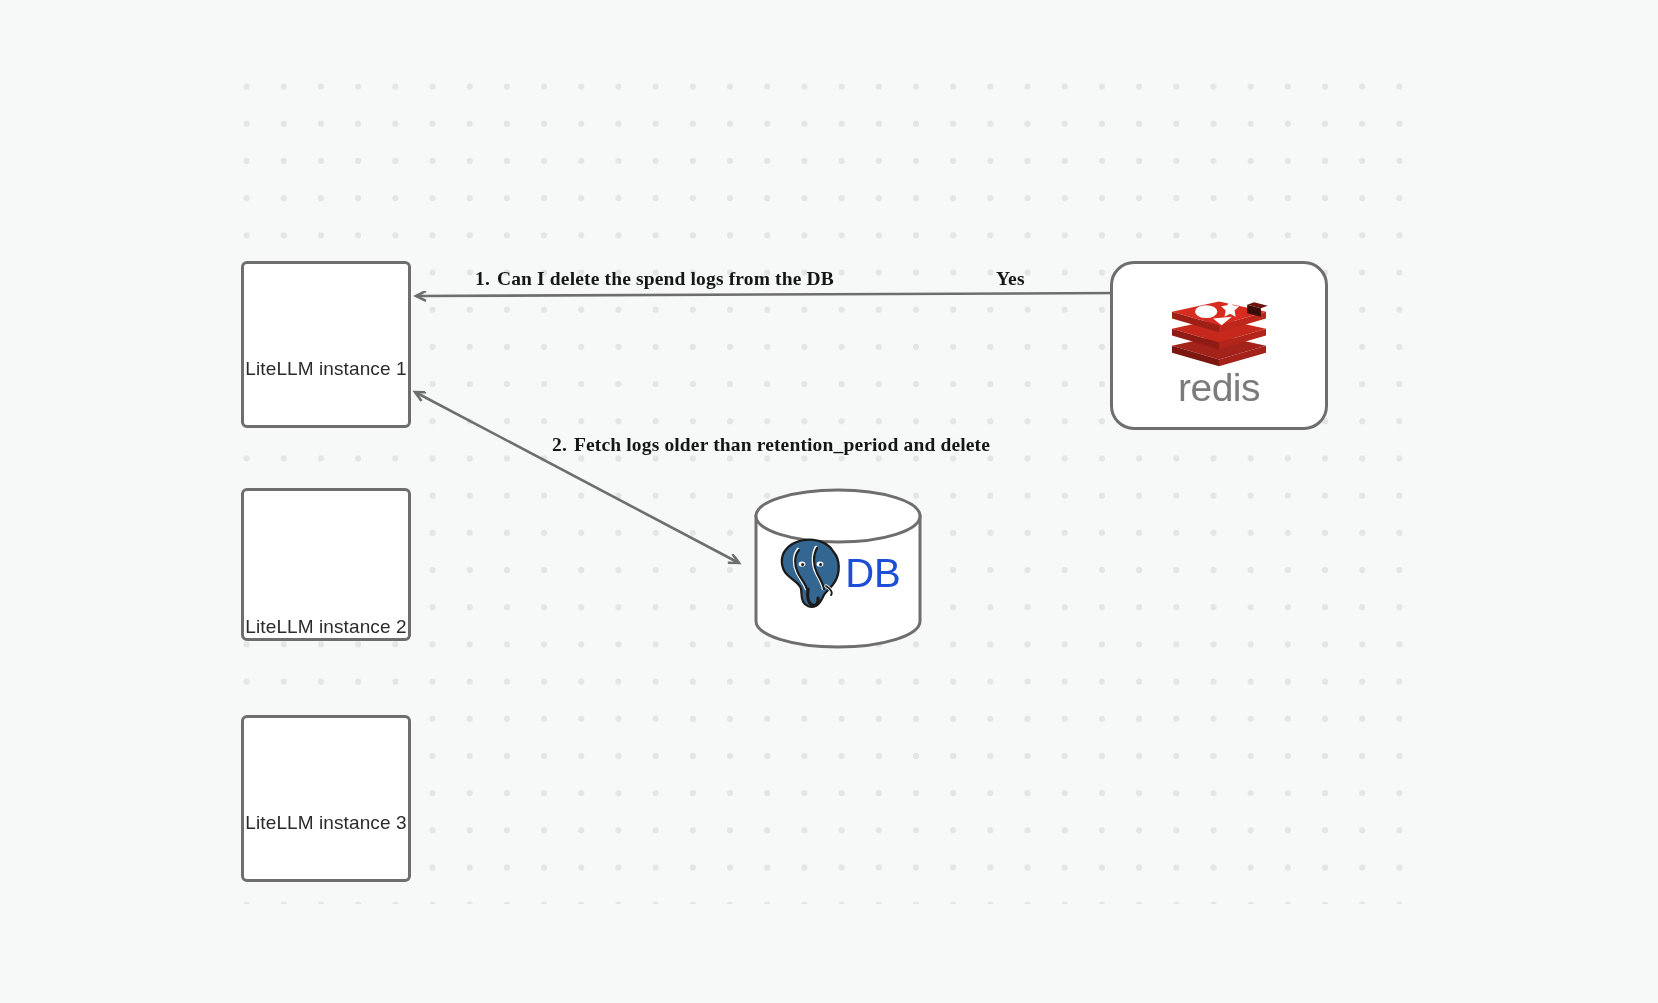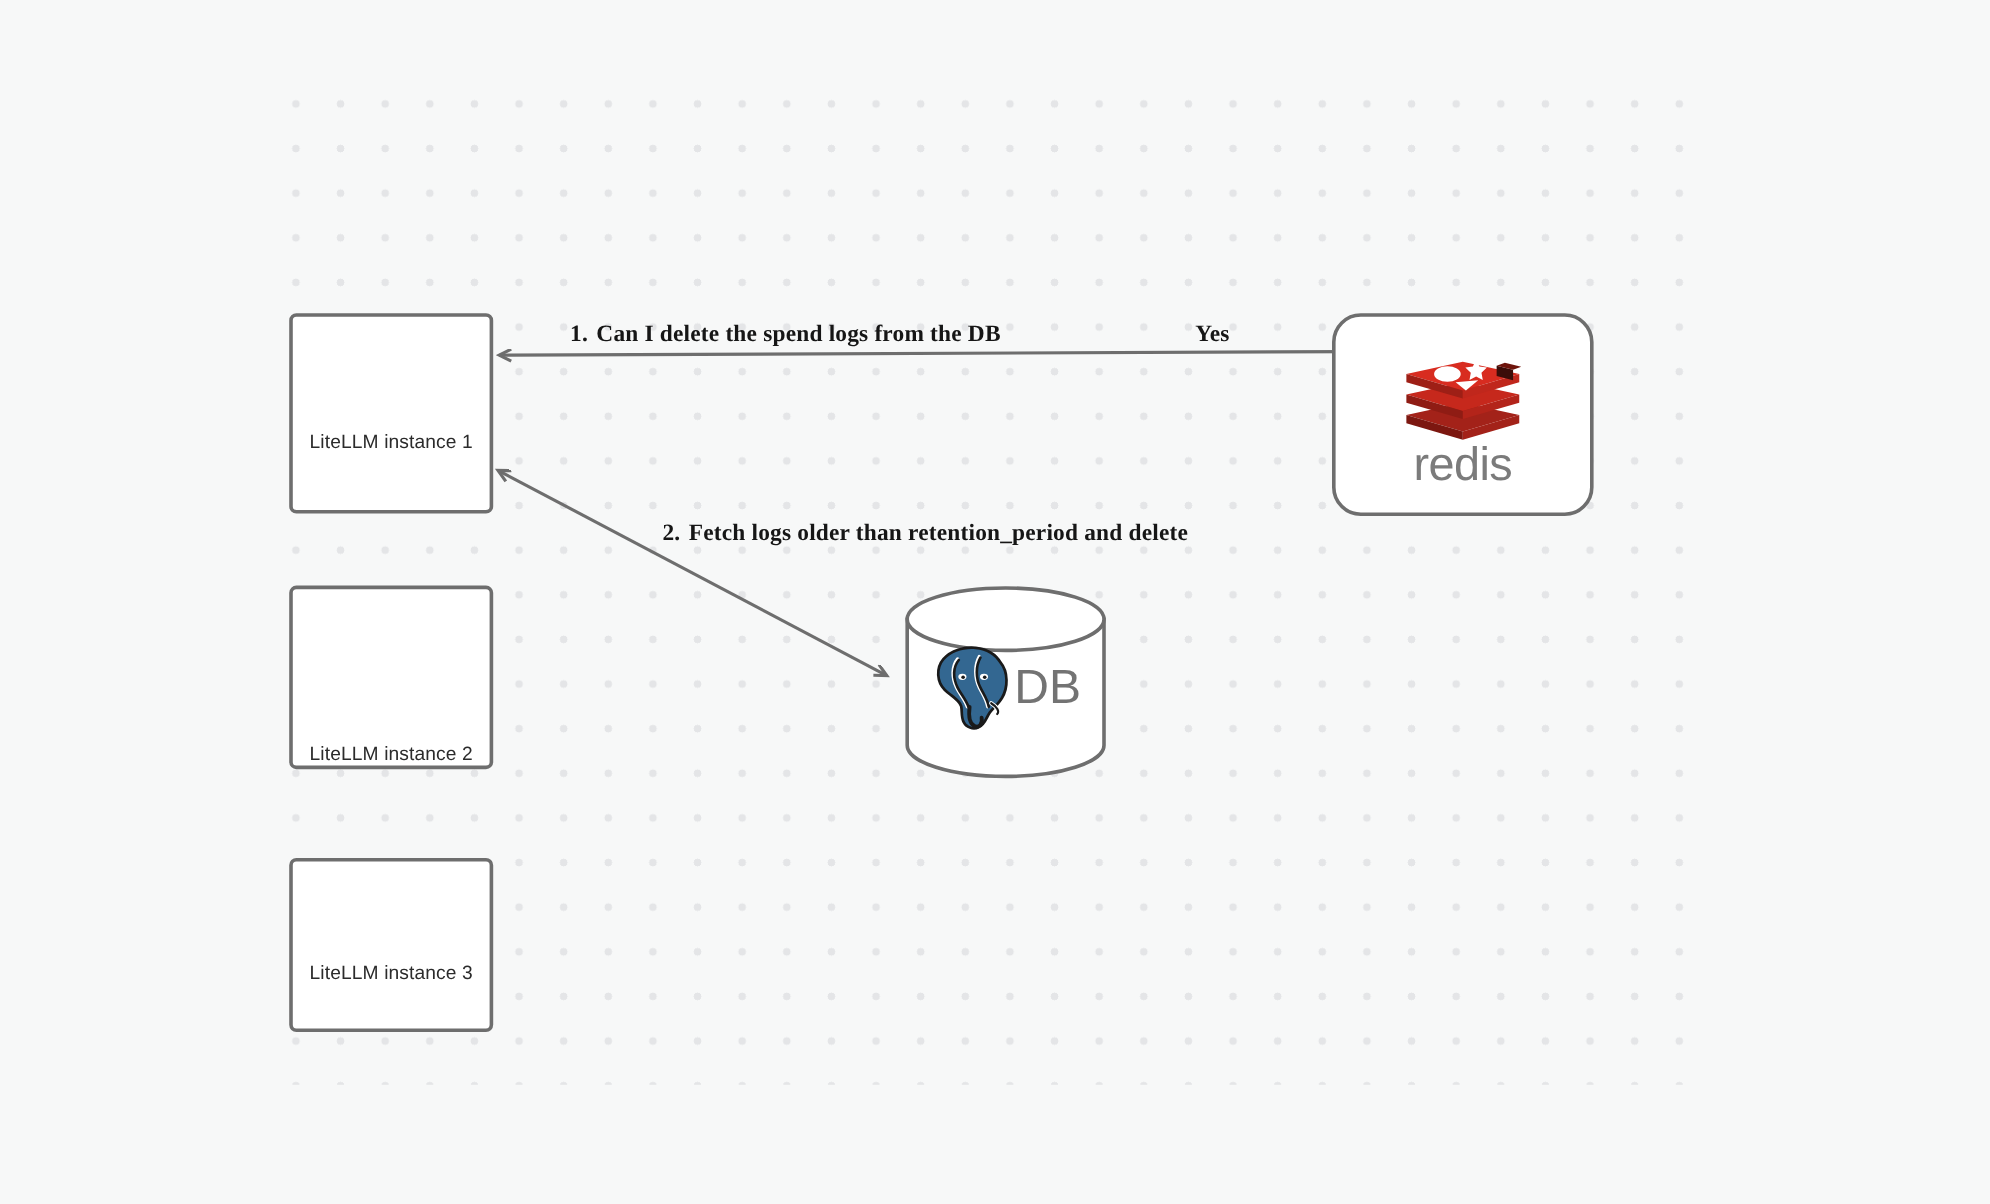--- a/index.html
+++ b/index.html
@@ -40,30 +40,30 @@
     position: absolute;
     background: #ffffff;
     border: 3px solid #6e6e6e;
     border-radius: 6px;
     display: flex;
     align-items: center;
     justify-content: center;
     box-sizing: border-box;
   }
   .node-box .node-label {
-    font-size: 16px;
+    font-size: 19px;
     color: #2b2b2b;
     font-family: "Liberation Sans", sans-serif;
     letter-spacing: 0.1px;
     white-space: nowrap;
     margin-top: 48px;
   }
   #node-litellm-1 { left: 241px; top: 261px; width: 170px; height: 167px; }
   #node-litellm-2 { left: 241px; top: 488px; width: 170px; height: 153px; align-items: flex-end; }
-  #node-litellm-3 { left: 241px; top: 715px; width: 170px; height: 145px; }
+  #node-litellm-3 { left: 241px; top: 715px; width: 170px; height: 167px; }
 
   
   #node-redis {
     position: absolute;
     left: 1110px;
     top: 261px;
     width: 218px;
     height: 169px;
     background: #ffffff;
     border: 3px solid #6e6e6e;
@@ -94,21 +94,21 @@
   #node-db .db-label {
     position: absolute;
     left: 0; top: 0; width: 172px; height: 163px;
     display: flex;
     align-items: center;
     justify-content: center;
     gap: 0px;
   }
   .db-text {
     font-size: 40px;
-    color: #737373;
+    color: #1d4ed8;
     font-family: "Liberation Sans", sans-serif;
     font-weight: 400;
     line-height: 1;
     margin-left: -2px;
     margin-top: 8px;
   }
 
   
   .edge-label {
     position: absolute;

